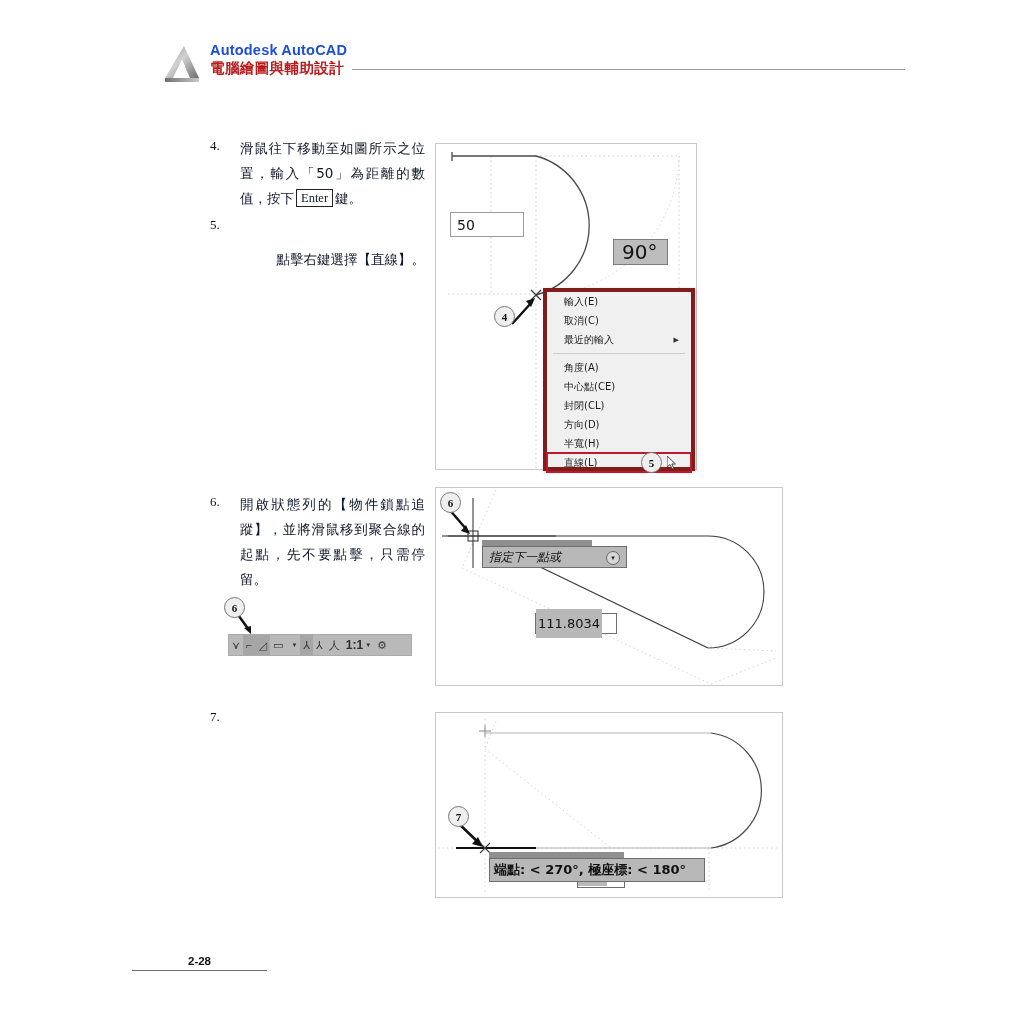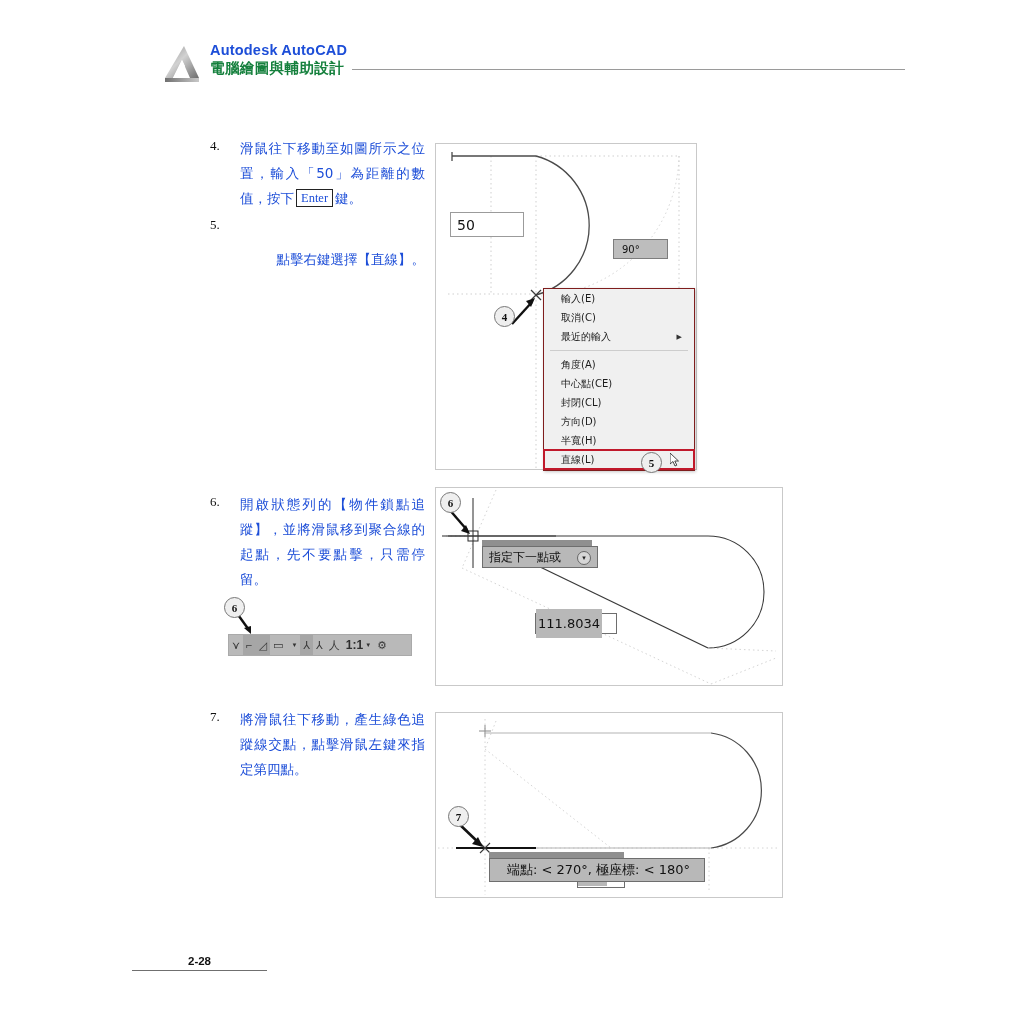--- a/index.html
+++ b/index.html
@@ -12,36 +12,36 @@
 
   
   .header{position:absolute;left:165px;top:44px;width:740px;height:46px;}
   .logo-mark{position:absolute;left:0;top:0;width:36px;height:40px;}
   .brand{position:absolute;left:45px;top:-2px;}
   .brand-line1{
     font-size:14.5px;font-weight:bold;color:#1d4ed8;letter-spacing:.2px;
     line-height:17px;font-family:"Liberation Sans",sans-serif;
   }
   .brand-line2{
-    font-size:14.5px;font-weight:bold;color:#15803d;letter-spacing:.4px;
+    font-size:14.5px;font-weight:bold;color:#b91c1c;letter-spacing:.4px;
     line-height:19px;font-family:"DejaVu Sans",sans-serif;
   }
   .header-rule{
     position:absolute;left:352px;top:69px;width:553px;height:1px;background:#9a9a9a;
   }
 
   
   .steps{position:absolute;left:210px;top:136px;width:215px;}
   .step{display:flex;margin-bottom:4px;}
   .step-num{
     width:30px;flex:0 0 30px;font-size:13px;color:#111;
     font-family:"Liberation Serif",serif;padding-top:2px;
   }
   .step-body{
-    flex:1;font-size:13.5px;line-height:25px;color:#1d4ed8;
+    flex:1;font-size:13.5px;line-height:25px;color:#0f172a;
     font-family:"DejaVu Sans",sans-serif;
     text-align:justify;text-justify:inter-character;
   }
   .step-body.nojust{text-align:right;margin-top:32px;}
   .kbd{
     display:inline-block;border:1px solid #222;padding:0px 4px;
     font-family:"Liberation Serif",serif;font-size:12.5px;line-height:16px;
     margin:0 2px;background:#fff;vertical-align:1px;
   }
 
@@ -102,21 +102,21 @@
   }
   .badge-gray{
     position:absolute;background:#bdbdbd;border:1px solid #7d7d7d;
     box-sizing:border-box;display:flex;align-items:center;
     font-family:"DejaVu Sans",sans-serif;color:#111;
   }
 
   
   .ctxmenu{
     position:absolute;left:543px;top:288px;width:152px;height:183px;
-    background:#f0f0f0;border:1px solid #7f1d1d;box-sizing:border-box;
+    background:#f0f0f0;border:4px solid #7f1d1d;box-sizing:border-box;
     box-shadow:1px 1px 3px rgba(0,0,0,.22);z-index:20;
   }
   .ctx-item{
     height:19px;display:flex;align-items:center;padding-left:17px;
     font-size:10px;color:#1c1c1c;font-family:"DejaVu Sans",sans-serif;
     position:relative;
   }
   .ctx-sep{height:1px;background:#cdcdcd;margin:4px 6px;}
   .ctx-sub{position:absolute;right:12px;font-size:7px;color:#333;}
   .ctx-item.highlight{outline:2px solid #c0192b;outline-offset:-1px;}
@@ -220,21 +220,21 @@
       </g>
 
       <g>
         <line x1="76" y1="180" x2="96" y2="158" stroke="#111" stroke-width="2.4"></line>
         <polygon points="99,154 90,157 95,163" fill="#111"></polygon>
       </g>
     </svg>
 
     <div class="inputbox" style="left:14px;top:68px;width:74px;height:25px;padding-left:6px;font-size:14px;">50</div>
 
-    <div class="badge-gray" style="left:177px;top:95px;width:55px;height:20px;padding-left:8px;font-size:10px;">90°</div>
+    <div class="badge-gray" style="left:177px;top:95px;width:55px;height:26px;padding-left:8px;font-size:20px;">90°</div>
   </div>
 
   <div class="bubble" style="left:494px;top:306px;">4</div>
 
   <div class="ctxmenu">
     <div class="ctx-item">
       <span>輸入(E)</span>
     </div>
     <div class="ctx-item">
       <span>取消(C)</span>
@@ -339,35 +339,34 @@
       <path d="M272 160 L100 77" stroke="#3a3a3a" stroke-width="1.3" fill="none"></path>
       <path d="M272 160 L340 163" stroke="#d4d4d4" stroke-width="1" stroke-dasharray="1.5,3" fill="none"></path>
 
       <g>
         <line x1="12" y1="20" x2="31" y2="42" stroke="#111" stroke-width="2.4"></line>
         <polygon points="34,46 25,43 30,37" fill="#111"></polygon>
       </g>
     </svg>
 
     <div class="dyn-shadow" style="left:46px;top:52px;width:110px;height:8px;"></div>
-    <div class="dyn" style="left:46px;top:58px;width:116px;height:22px;padding-left:6px;font-size:12px;">
+    <div class="dyn" style="left:46px;top:58px;width:145px;height:22px;padding-left:6px;font-size:12px;font-style:italic;">
       <span>指定下一點或</span>
       <span class="dyn-btn" style="right:6px;top:4px;">▾</span>
     </div>
 
     <div class="valbox" style="left:99px;top:125px;width:82px;height:21px;">
       <span class="sel" style="padding:7px 2px;font-size:13px;">111.8034</span>
     </div>
   </div>
   <div class="bubble" style="left:440px;top:492px;">6</div>
 
   <div class="block7">
     <div class="step">
       <div class="step-num">7.</div>
-      <div class="step-body">將滑鼠往下移動，產生綠色追蹤線交點，點擊滑鼠左鍵來指定第四點。</div>
     </div>
   </div>
 
   <div class="fig fig3">
     <svg width="346" height="184" viewBox="0 0 346 184">
       <g stroke="#d4d4d4" stroke-width="1" stroke-dasharray="1.5,3" fill="none">
         <line x1="49" y1="6" x2="49" y2="182"></line>
         <line x1="2" y1="135" x2="344" y2="135"></line>
         <line x1="60" y1="8" x2="49" y2="36"></line>
         <path d="M49 36 L175 135"></path>
@@ -393,21 +392,21 @@
       <g>
         <line x1="20" y1="108" x2="43" y2="130" stroke="#111" stroke-width="2.6"></line>
         <polygon points="47,134 36,131 42,124" fill="#111"></polygon>
       </g>
     </svg>
 
     <div class="valbox" style="left:141px;top:154px;width:48px;height:21px;">
       <span class="sel" style="padding:1px 2px;font-size:13px;color:#cfcfcf;">100</span>
     </div>
     <div class="dyn-shadow" style="left:53px;top:139px;width:135px;height:8px;"></div>
-    <div class="dyn" style="left:53px;top:145px;width:216px;height:24px;padding-left:17px;font-size:13px;z-index:14;">
+    <div class="dyn" style="left:53px;top:145px;width:216px;height:24px;padding-left:4px;font-size:13px;z-index:14;font-weight:bold;">
       <span>端點: &lt; 270°, 極座標: &lt; 180°</span>
     </div>
   </div>
   <div class="bubble" style="left:448px;top:806px;">7</div>
 
   <div class="footer">
     <div class="footer-num">2-28</div>
     <div class="footer-rule"></div>
   </div>
 

